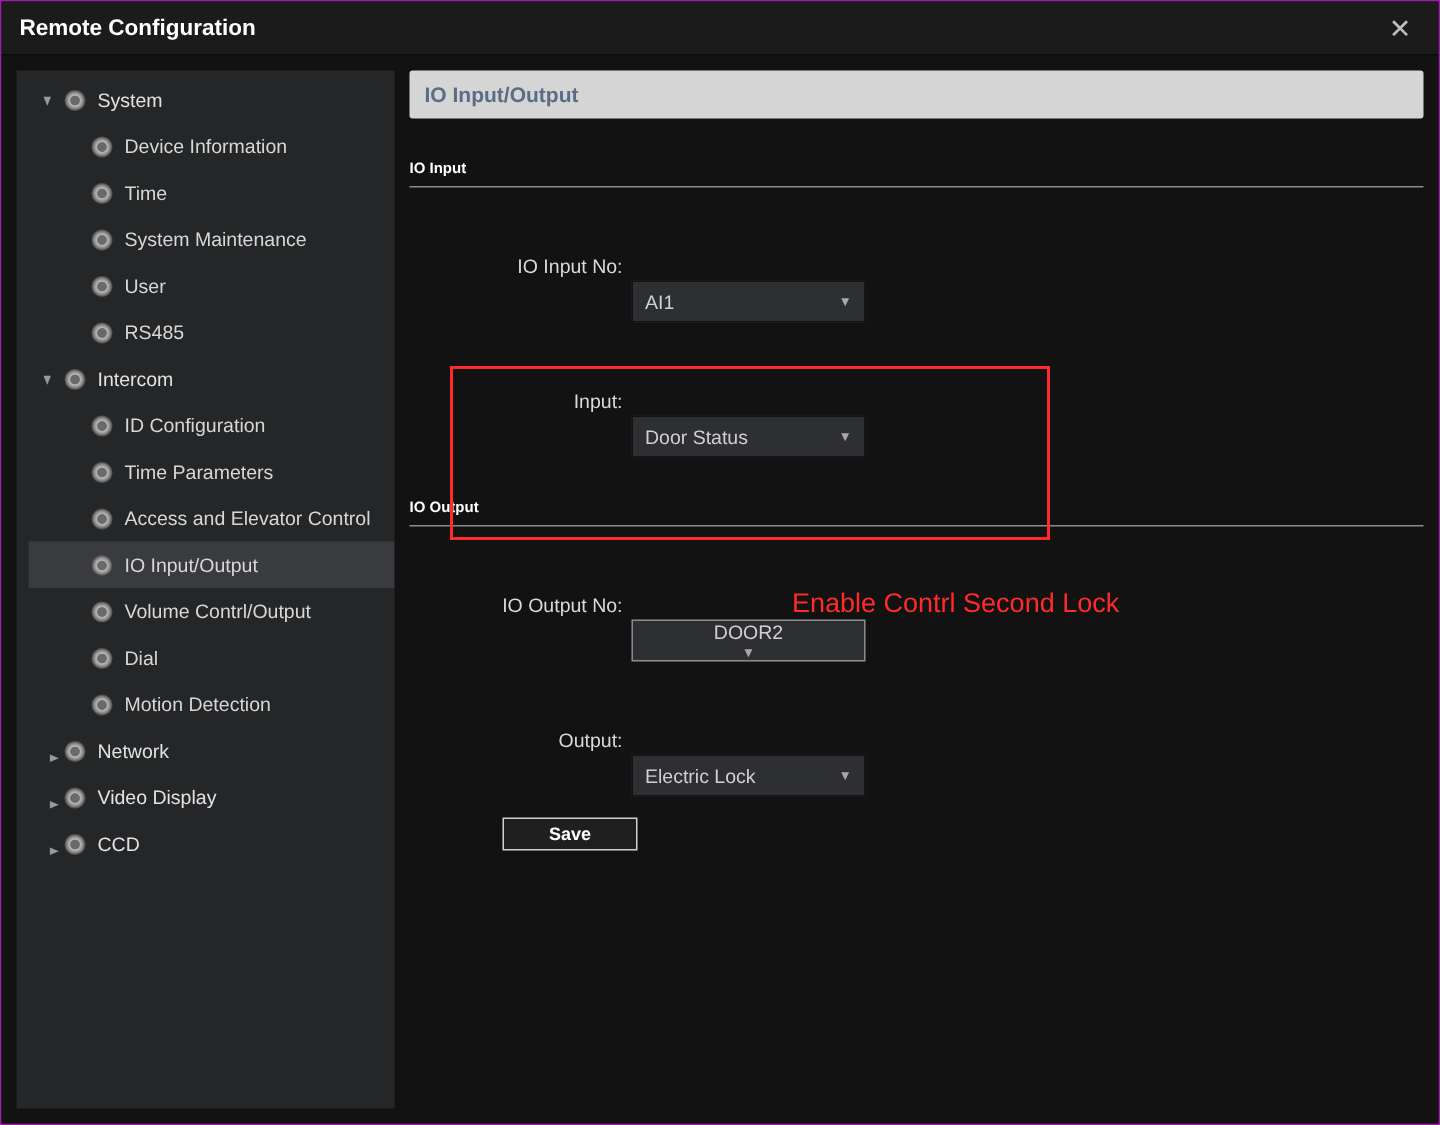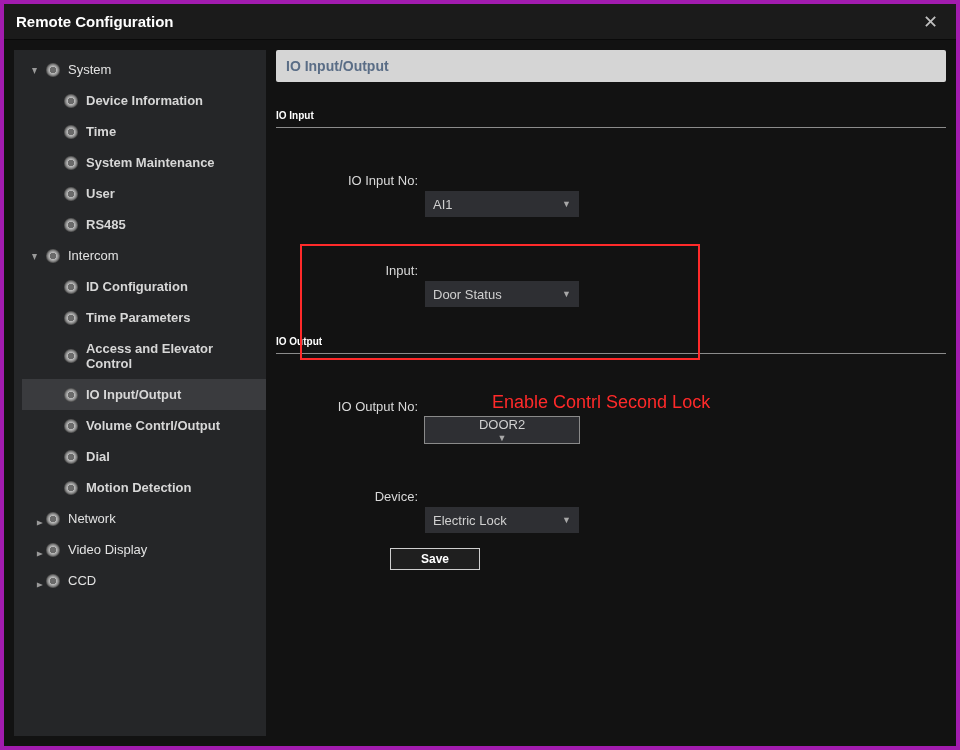--- a/index.html
+++ b/index.html
@@ -13,21 +13,21 @@
       width: 960px;
       height: 750px;
       overflow: hidden;
       color: #d9d9d9;
     }
     .window {
       width: 100%;
       height: 100%;
       display: flex;
       flex-direction: column;
-      border: 4px solid #a21caf;
+      border: 1px solid #a21caf;
     }
     .titlebar {
       height: 36px;
       background: #1b1b1b;
       display: flex;
       align-items: center;
       justify-content: space-between;
       padding: 0 12px;
       border-bottom: 1px solid #0a0a0a;
     }
@@ -85,21 +85,20 @@
     .tree-children {
       padding-left: 8px;
     }
     .tree-item {
       display: flex;
       align-items: center;
       padding: 8px 4px 8px 42px;
       cursor: pointer;
       font-size: 13px;
       color: #d7d7d7;
-      font-weight: bold;
     }
     .tree-item.active {
       background: #3a3b3e;
     }
     .main-panel {
       flex: 1;
       background: #121212;
       padding: 0;
     }
     .page-header {
@@ -159,41 +158,41 @@
       color: #fff;
       font-weight: bold;
       font-size: 12px;
       border: 1px solid #cfcfcf;
       cursor: pointer;
       text-align: center;
       display: flex;
       align-items: center;
       justify-content: center;
       margin-top: 14px;
-      margin-left: 114px;
+      margin-left: 62px;
     }
     .output-group-wrap {
       position: relative;
       margin-top: 0;
     }
     .red-highlight-box {
       position: absolute;
       border: 2px solid #ff2a2a;
       top: 244px;
       left: 300px;
       width: 400px;
       height: 116px;
       pointer-events: none;
     }
     .annotation-text {
       position: absolute;
       color: #ff2a2a;
       font-size: 18px;
       top: 392px;
-      left: 492px;
+      left: 528px;
     }
   </style>
 </head>
 <body>
 
 <div class="window">
   <div class="titlebar">
     <div class="titlebar-title">Remote Configuration</div>
     <div class="close-x">✕</div>
   </div>
@@ -309,21 +308,21 @@
 
       <div class="output-group-wrap">
         <div class="form-row">
           <div class="form-label">IO Output No:</div>
           <div class="dropdown outlined">
             <span>DOOR2</span>
             <span class="caret-down">▼</span>
           </div>
         </div>
         <div class="form-row">
-          <div class="form-label">Device:</div>
+          <div class="form-label">Output:</div>
           <div class="dropdown">
             <span>Electric Lock</span>
             <span class="caret-down">▼</span>
           </div>
         </div>
         <div class="save-btn">Save</div>
       </div>
 
       <div class="red-highlight-box"></div>
       <div class="annotation-text">Enable Contrl Second Lock</div>

